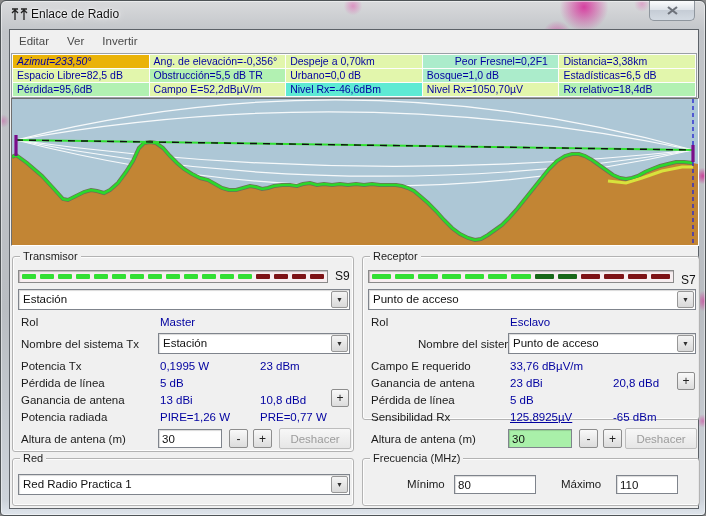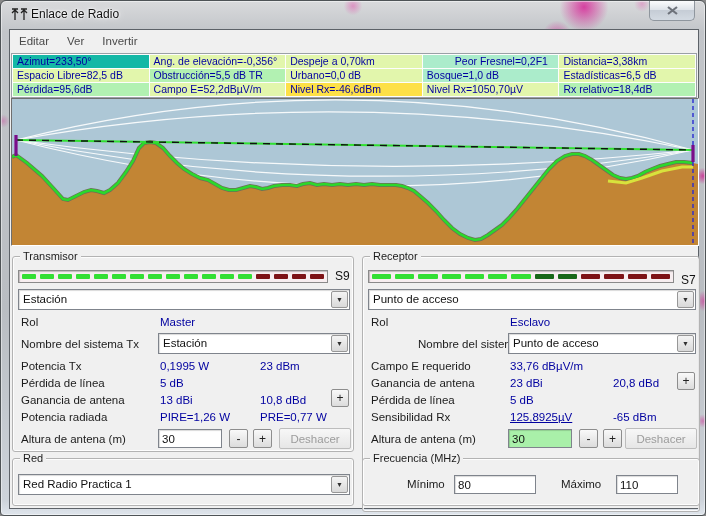--- a/index.html
+++ b/index.html
@@ -96,33 +96,33 @@
 
   <div class="client">
 
     <div class="menubar">
       <span class="menu-item">Editar</span>
       <span class="menu-item">Ver</span>
       <span class="menu-item">Invertir</span>
     </div>
 
     <div class="info-grid">
-      <div class="cell" style="background: #14b8a6;">Azimut=233,50°</div>
+      <div class="cell" style="background: #eab308; font-style: italic;">Azimut=233,50°</div>
       <div class="cell" style="background: rgb(226, 246, 172);">Ang. de elevación=-0,356°</div>
       <div class="cell" style="background: rgb(226, 246, 172);">Despeje a 0,70km</div>
       <div class="cell" style="background: rgb(171, 236, 203); padding-left: 32px;">Peor Fresnel=0,2F1</div>
       <div class="cell" style="background: rgb(226, 246, 172);">Distancia=3,38km</div>
       <div class="cell" style="background: rgb(226, 246, 172);">Espacio Libre=82,5 dB</div>
       <div class="cell" style="background: rgb(178, 241, 178);">Obstrucción=5,5 dB TR</div>
       <div class="cell" style="background: rgb(226, 246, 172);">Urbano=0,0 dB</div>
       <div class="cell" style="background: rgb(171, 236, 203);">Bosque=1,0 dB</div>
       <div class="cell" style="background: rgb(226, 246, 172);">Estadísticas=6,5 dB</div>
       <div class="cell" style="background: rgb(178, 241, 178);">Pérdida=95,6dB</div>
       <div class="cell" style="background: rgb(226, 246, 172);">Campo E=52,2dBµV/m</div>
-      <div class="cell" style="background: #fde047;">Nivel Rx=-46,6dBm</div>
+      <div class="cell" style="background: #5eead4;">Nivel Rx=-46,6dBm</div>
       <div class="cell" style="background: rgb(226, 246, 172);">Nivel Rx=1050,70µV</div>
       <div class="cell" style="background: rgb(178, 241, 178);">Rx relativo=18,4dB</div>
     </div>
 
     <div class="chart">
       <svg width="686" height="146" viewBox="0 0 686 146">
         <rect x="0" y="0" width="686" height="146" fill="#adc7d6"></rect>
 
         <g stroke="#ffffff" stroke-width="1.2" fill="none" opacity="0.9">
           <path d="M4,41 Q342,-44 681,51"></path>
@@ -196,21 +196,21 @@
       <span class="lab" style="left:8px;top:154px;">Potencia radiada</span>
       <span class="nav" style="left:147px;top:154px;">PIRE=1,26 W</span>
       <span class="nav" style="left:247px;top:154px;">PRE=0,77 W</span>
       <span class="lab" style="left:8px;top:176px;">Altura de antena (m)</span>
       <input class="tbox" style="left: 145px; top: 172px; width: 64px;" value="30">
       <button class="sbtn" style="left:216px;top:172px;">-</button>
       <button class="sbtn" style="left:240px;top:172px;">+</button>
       <div class="disbtn" style="left:266px;top:171px;width:72px;">Deshacer</div>
     </div>
 
-    <div class="gb" style="left:352px;top:226px;width:338px;height:256px;">
+    <div class="gb" style="left:352px;top:226px;width:338px;height:164px;">
       <span class="legend">Receptor</span>
       <div class="meter" style="left:5px;top:13px;width:306px;">
           <span class="seg" style="background: rgb(51, 223, 51);"></span>
           <span class="seg" style="background: rgb(51, 223, 51);"></span>
           <span class="seg" style="background: rgb(51, 223, 51);"></span>
           <span class="seg" style="background: rgb(51, 223, 51);"></span>
           <span class="seg" style="background: rgb(51, 223, 51);"></span>
           <span class="seg" style="background: rgb(51, 223, 51);"></span>
           <span class="seg" style="background: rgb(51, 223, 51);"></span>
           <span class="seg" style="background: rgb(24, 103, 24);"></span>

